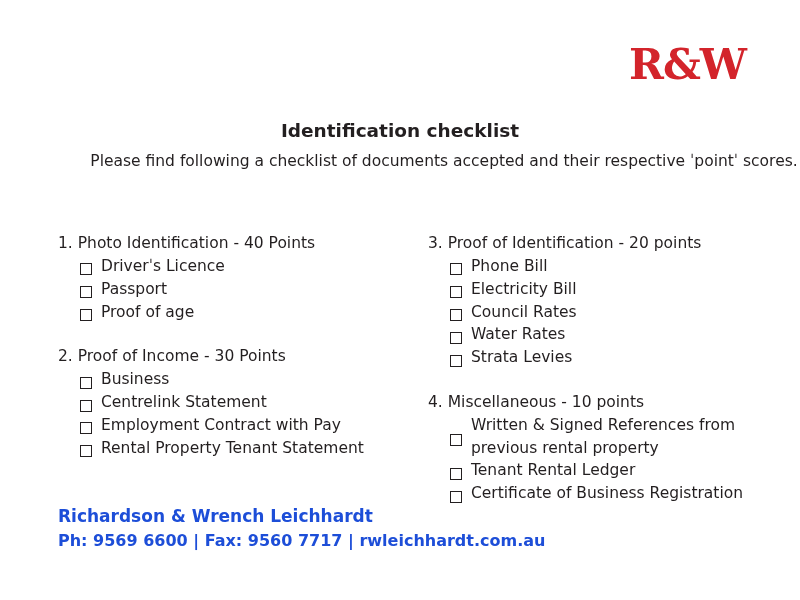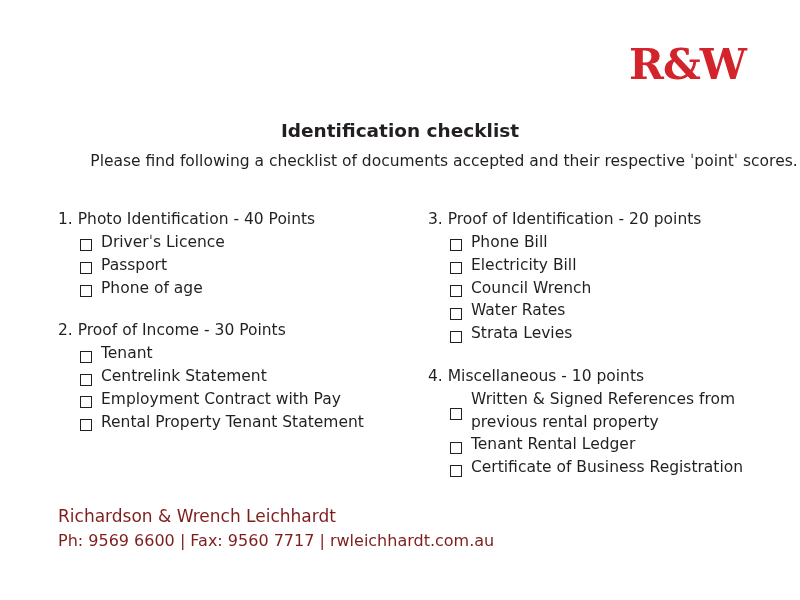--- a/index.html
+++ b/index.html
@@ -77,20 +77,21 @@
   }
   .col {
     width: 50%;
     box-sizing: border-box;
   }
   .col.left  { padding-left: 58px; }
   .col.right { padding-left: 28px; }
 
   .section {
     margin-bottom: 22px;
+    margin-top: 24px;
   }
   .section-heading {
     font-size: 15.5px;
     color: #231f20;
     margin-bottom: 3px;
     white-space: nowrap;
   }
   .items {
     list-style: none;
     margin: 0;
@@ -113,21 +114,22 @@
   }
   .item-label {
     flex: 1 1 auto;
   }
 
   
   .footer {
     position: absolute;
     left: 58px;
     bottom: 48px;
-    color: #7f1d1d;
+    color: #1d4ed8;
+    font-weight: bold;
   }
   .footer .company {
     font-size: 17px;
     line-height: 1.45;
   }
   .footer .contact {
     font-size: 16px;
     line-height: 1.45;
   }
 </style>
@@ -154,31 +156,31 @@
           <li class="item">
             <span class="checkbox"></span>
             <span class="item-label">Driverˈs Licence</span>
           </li>
           <li class="item">
             <span class="checkbox"></span>
             <span class="item-label">Passport</span>
           </li>
           <li class="item">
             <span class="checkbox"></span>
-            <span class="item-label">Phone of age</span>
+            <span class="item-label">Proof of age</span>
           </li>
         </ul>
       </div>
 
       <div class="section">
         <div class="section-heading">2. Proof of Income - 30 Points</div>
         <ul class="items">
           <li class="item">
             <span class="checkbox"></span>
-            <span class="item-label">Tenant</span>
+            <span class="item-label">Business</span>
           </li>
           <li class="item">
             <span class="checkbox"></span>
             <span class="item-label">Centrelink Statement</span>
           </li>
           <li class="item">
             <span class="checkbox"></span>
             <span class="item-label">Employment Contract with Pay</span>
           </li>
           <li class="item">
@@ -198,21 +200,21 @@
           <li class="item">
             <span class="checkbox"></span>
             <span class="item-label">Phone Bill</span>
           </li>
           <li class="item">
             <span class="checkbox"></span>
             <span class="item-label">Electricity Bill</span>
           </li>
           <li class="item">
             <span class="checkbox"></span>
-            <span class="item-label">Council Wrench</span>
+            <span class="item-label">Council Rates</span>
           </li>
           <li class="item">
             <span class="checkbox"></span>
             <span class="item-label">Water Rates</span>
           </li>
           <li class="item">
             <span class="checkbox"></span>
             <span class="item-label">Strata Levies</span>
           </li>
         </ul>

